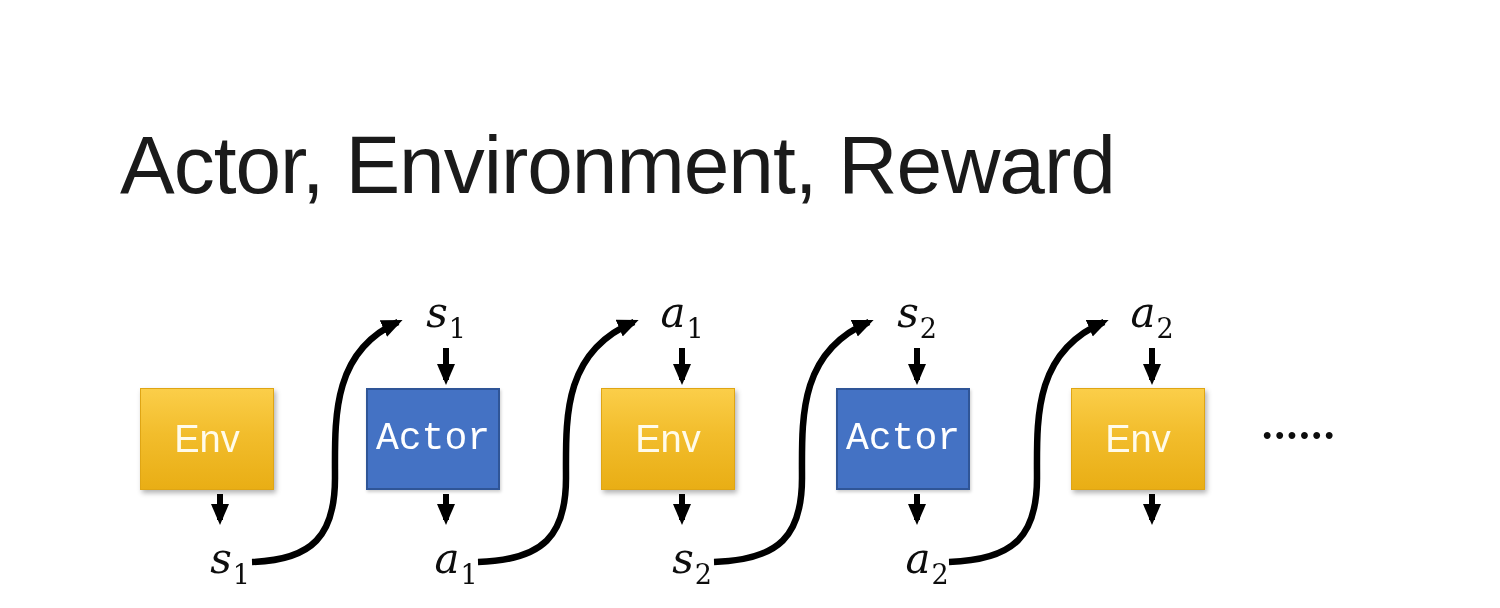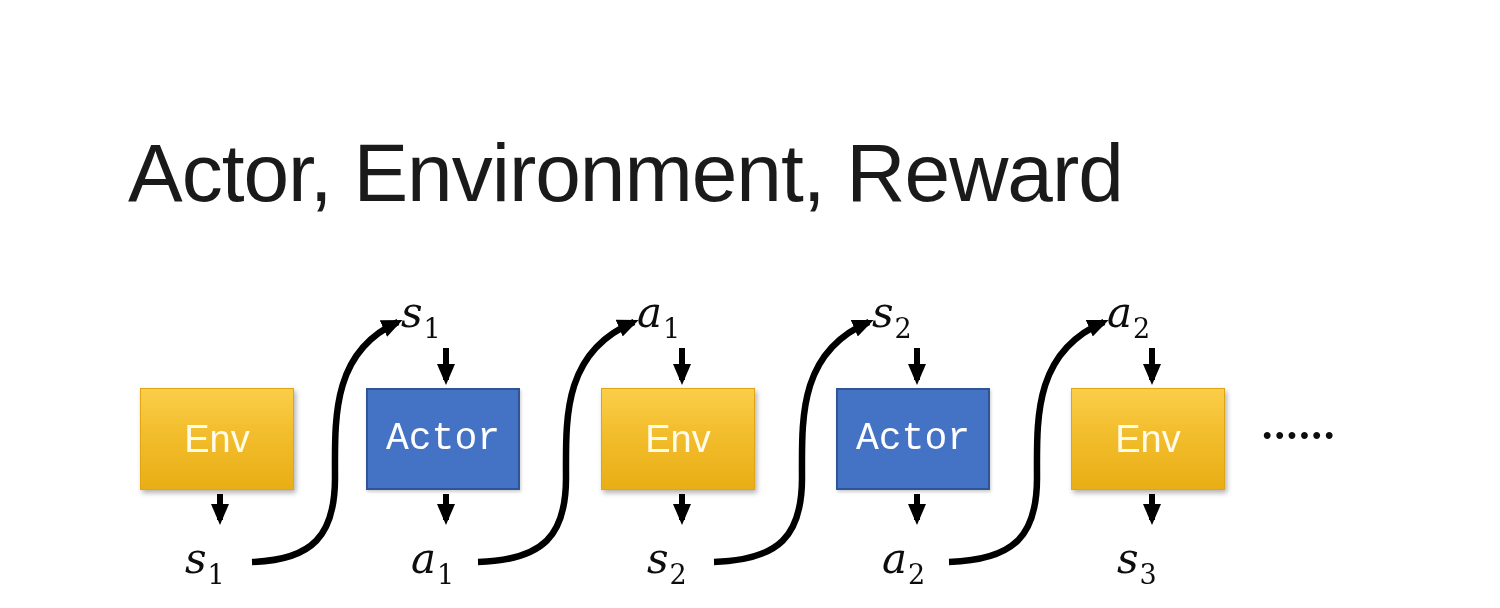--- a/index.html
+++ b/index.html
@@ -6,48 +6,48 @@
   html,body{margin:0;padding:0;background:#fff;}
   .slide{
     position:relative;
     width:1500px;height:608px;
     background:var(--background,#ffffff);
     overflow:hidden;
     font-family:"Liberation Sans",sans-serif;
   }
   .slide-title{
     position:absolute;left:116px;top:118px;
-    margin:12px;
+    margin:4px;
     font-size:82px;font-weight:300;letter-spacing:-1px;line-height:1.05;
     color:var(--title-text,#1a1a1a);
     font-family:"Liberation Sans",sans-serif;
     white-space:nowrap;
   }
   .box{
-    position:absolute;top:388px;width:154px;height:102px;
+    position:absolute;top:388px;width:134px;height:102px;
     display:flex;align-items:center;justify-content:center;
     box-sizing:border-box;
   }
   .box-env{
     background:linear-gradient(180deg,var(--env-gradient-top,#FBCE49) 0%, #F2BD2C 45%, var(--env-gradient-bottom,#E9AE15) 100%);
     border:1px solid #DFA514;
     box-shadow:2px 3px 5px rgba(0,0,0,0.30);
   }
   .box-actor{
     background:var(--actor-fill,#4472C4);
     border:2px solid var(--actor-border,#2F5597);
     box-shadow:1px 2px 3px rgba(0,0,0,0.20);
   }
   .box-label{font-size:38px;line-height:1;}
   .box-env .box-label{color:var(--env-text,#FFFBEA);}
   .box-actor .box-label{color:var(--actor-text,#ffffff);font-family:Liberation Mono, monospace;}
   .b1{left:140px}.b2{left:366px}.b3{left:601px}.b4{left:836px}.b5{left:1071px}
 
   .mlabel{
-    position:absolute;width:90px;text-align:left;
+    position:absolute;width:90px;text-align:center;
     color:#0d0d0d;white-space:nowrap;
   }
   .mlabel .mbase{
     font-family:"DejaVu Serif","Liberation Serif",serif;
     font-style:italic;font-size:42px;line-height:1;
   }
   .mlabel .msub{
     font-family:"DejaVu Serif","Liberation Serif",serif;
     font-style:normal;font-size:27px;line-height:1;
     vertical-align:-11px;margin-left:1px;
@@ -120,17 +120,16 @@
 
   <span class="mlabel top-row t1"><i class="mbase">s</i><span class="msub">1</span></span>
   <span class="mlabel top-row t2"><i class="mbase">a</i><span class="msub">1</span></span>
   <span class="mlabel top-row t3"><i class="mbase">s</i><span class="msub">2</span></span>
   <span class="mlabel top-row t4"><i class="mbase">a</i><span class="msub">2</span></span>
 
   <span class="mlabel bottom-row q1"><i class="mbase">s</i><span class="msub">1</span></span>
   <span class="mlabel bottom-row q2"><i class="mbase">a</i><span class="msub">1</span></span>
   <span class="mlabel bottom-row q3"><i class="mbase">s</i><span class="msub">2</span></span>
   <span class="mlabel bottom-row q4"><i class="mbase">a</i><span class="msub">2</span></span>
-  <span class="mlabel bottom-row q5"><i class="mbase">s</i><span class="msub">3</span></span>
 
   <span class="ellipsis">••••••</span>
 
 </div>
 
 </body></html>

